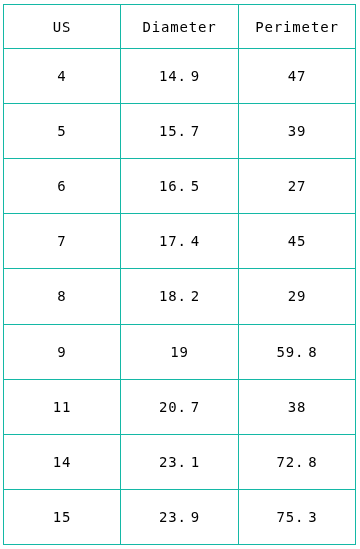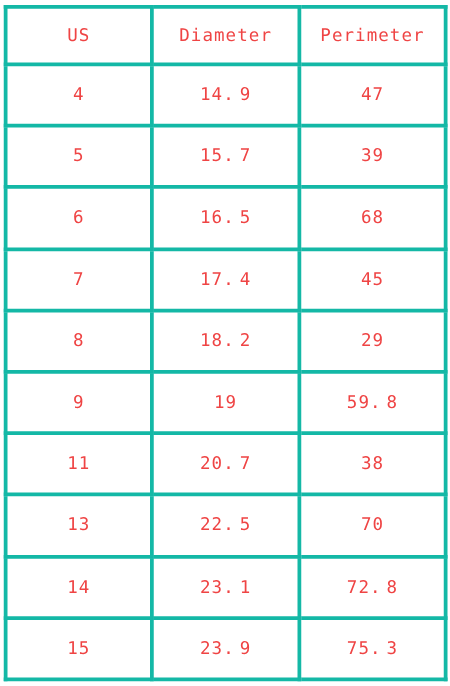--- a/index.html
+++ b/index.html
@@ -31,26 +31,26 @@
     table-layout: fixed;
     background: #ffffff;
   }
 
   table.size-table col.col-us       { width: 117px; }
   table.size-table col.col-diameter { width: 118px; }
   table.size-table col.col-perimeter{ width: 117px; }
 
   table.size-table th,
   table.size-table td {
-    border: 3px solid #14b8a6;
+    border: 1px solid #14b8a6;
     text-align: center;
     vertical-align: middle;
     padding: 0;
     font-weight: normal;
-    color: #ef4444;
+    color: #000000;
     background: #ffffff;
     font-family: "DejaVu Sans Mono", "Liberation Mono", monospace;
     
     letter-spacing: 0.06em;
   }
 
   table.size-table thead th {
     height: 43px;
     font-size: 14px;
   }
@@ -89,21 +89,21 @@
           <td><span class="num">47</span></td>
         </tr>
         <tr>
           <td><span class="num">5</span></td>
           <td><span class="num">15<span class="dot">.</span>7</span></td>
           <td><span class="num">39</span></td>
         </tr>
         <tr>
           <td><span class="num">6</span></td>
           <td><span class="num">16<span class="dot">.</span>5</span></td>
-          <td><span class="num">68</span></td>
+          <td><span class="num">27</span></td>
         </tr>
         <tr>
           <td><span class="num">7</span></td>
           <td><span class="num">17<span class="dot">.</span>4</span></td>
           <td><span class="num">45</span></td>
         </tr>
         <tr>
           <td><span class="num">8</span></td>
           <td><span class="num">18<span class="dot">.</span>2</span></td>
           <td><span class="num">29</span></td>
@@ -112,25 +112,20 @@
           <td><span class="num">9</span></td>
           <td><span class="num">19</span></td>
           <td><span class="num">59<span class="dot">.</span>8</span></td>
         </tr>
         <tr>
           <td><span class="num">11</span></td>
           <td><span class="num">20<span class="dot">.</span>7</span></td>
           <td><span class="num">38</span></td>
         </tr>
         <tr>
-          <td><span class="num">13</span></td>
-          <td><span class="num">22<span class="dot">.</span>5</span></td>
-          <td><span class="num">70</span></td>
-        </tr>
-        <tr>
           <td><span class="num">14</span></td>
           <td><span class="num">23<span class="dot">.</span>1</span></td>
           <td><span class="num">72<span class="dot">.</span>8</span></td>
         </tr>
         <tr>
           <td><span class="num">15</span></td>
           <td><span class="num">23<span class="dot">.</span>9</span></td>
           <td><span class="num">75<span class="dot">.</span>3</span></td>
         </tr>
       </tbody>

